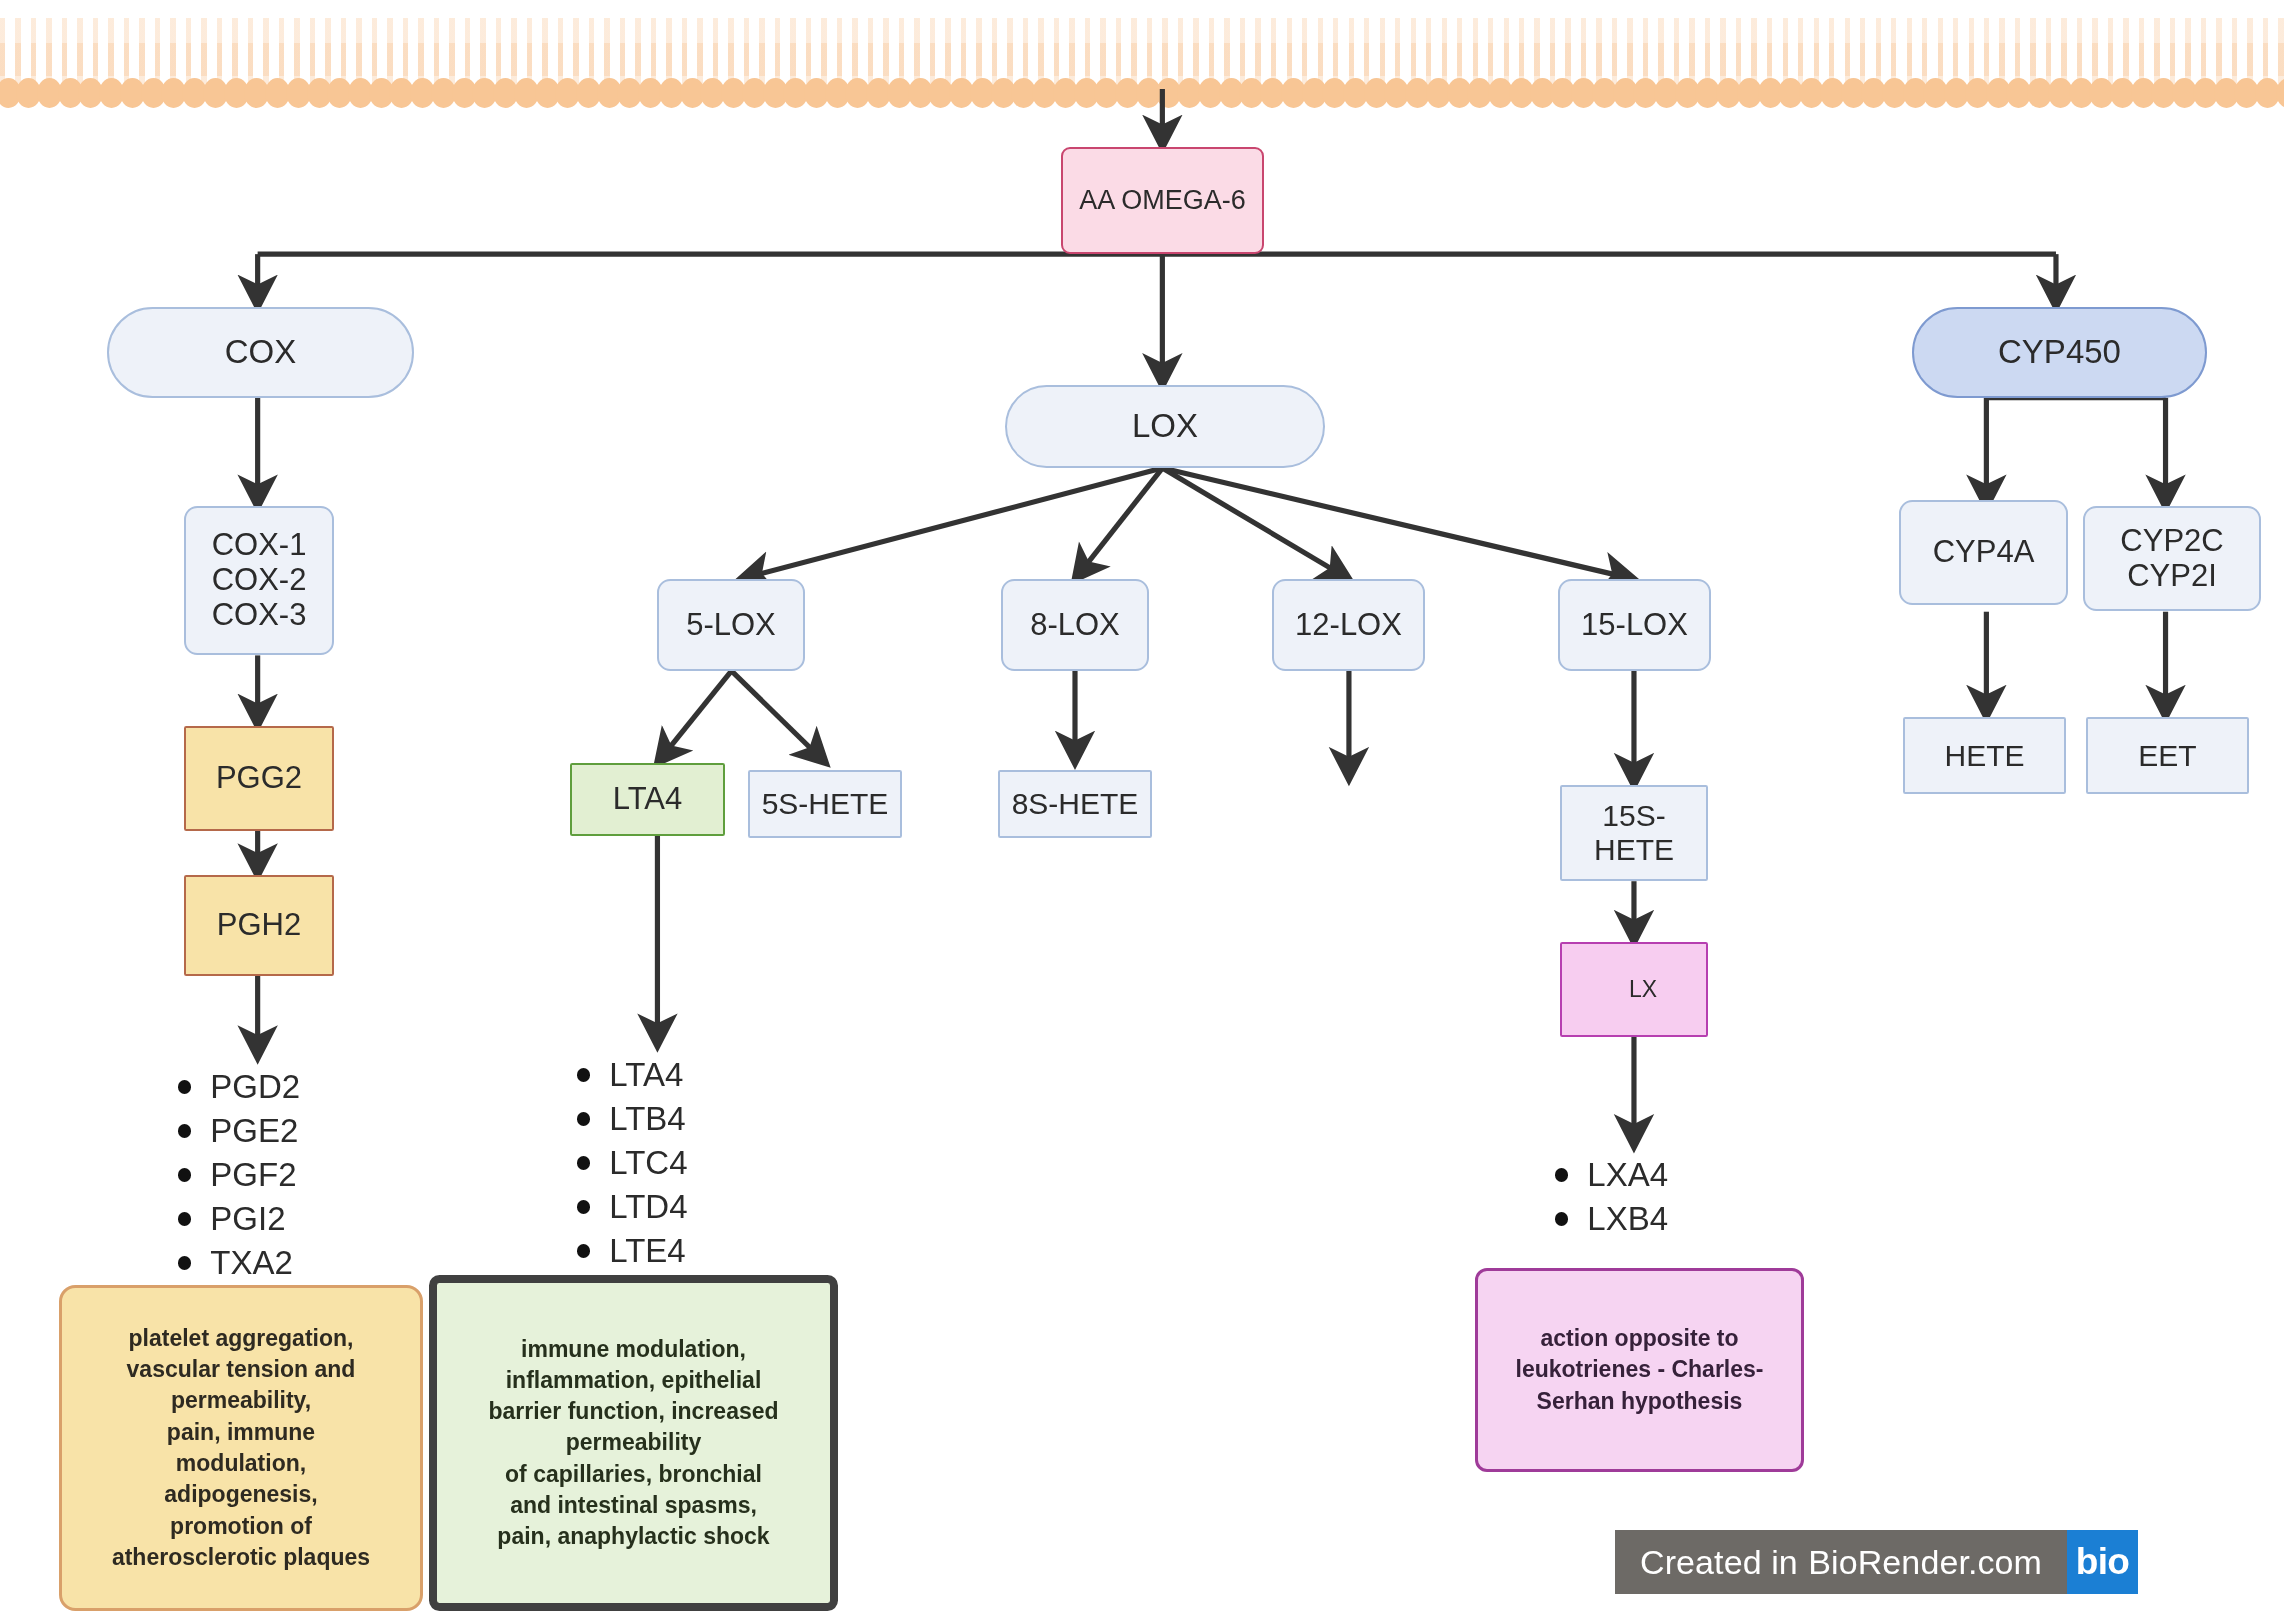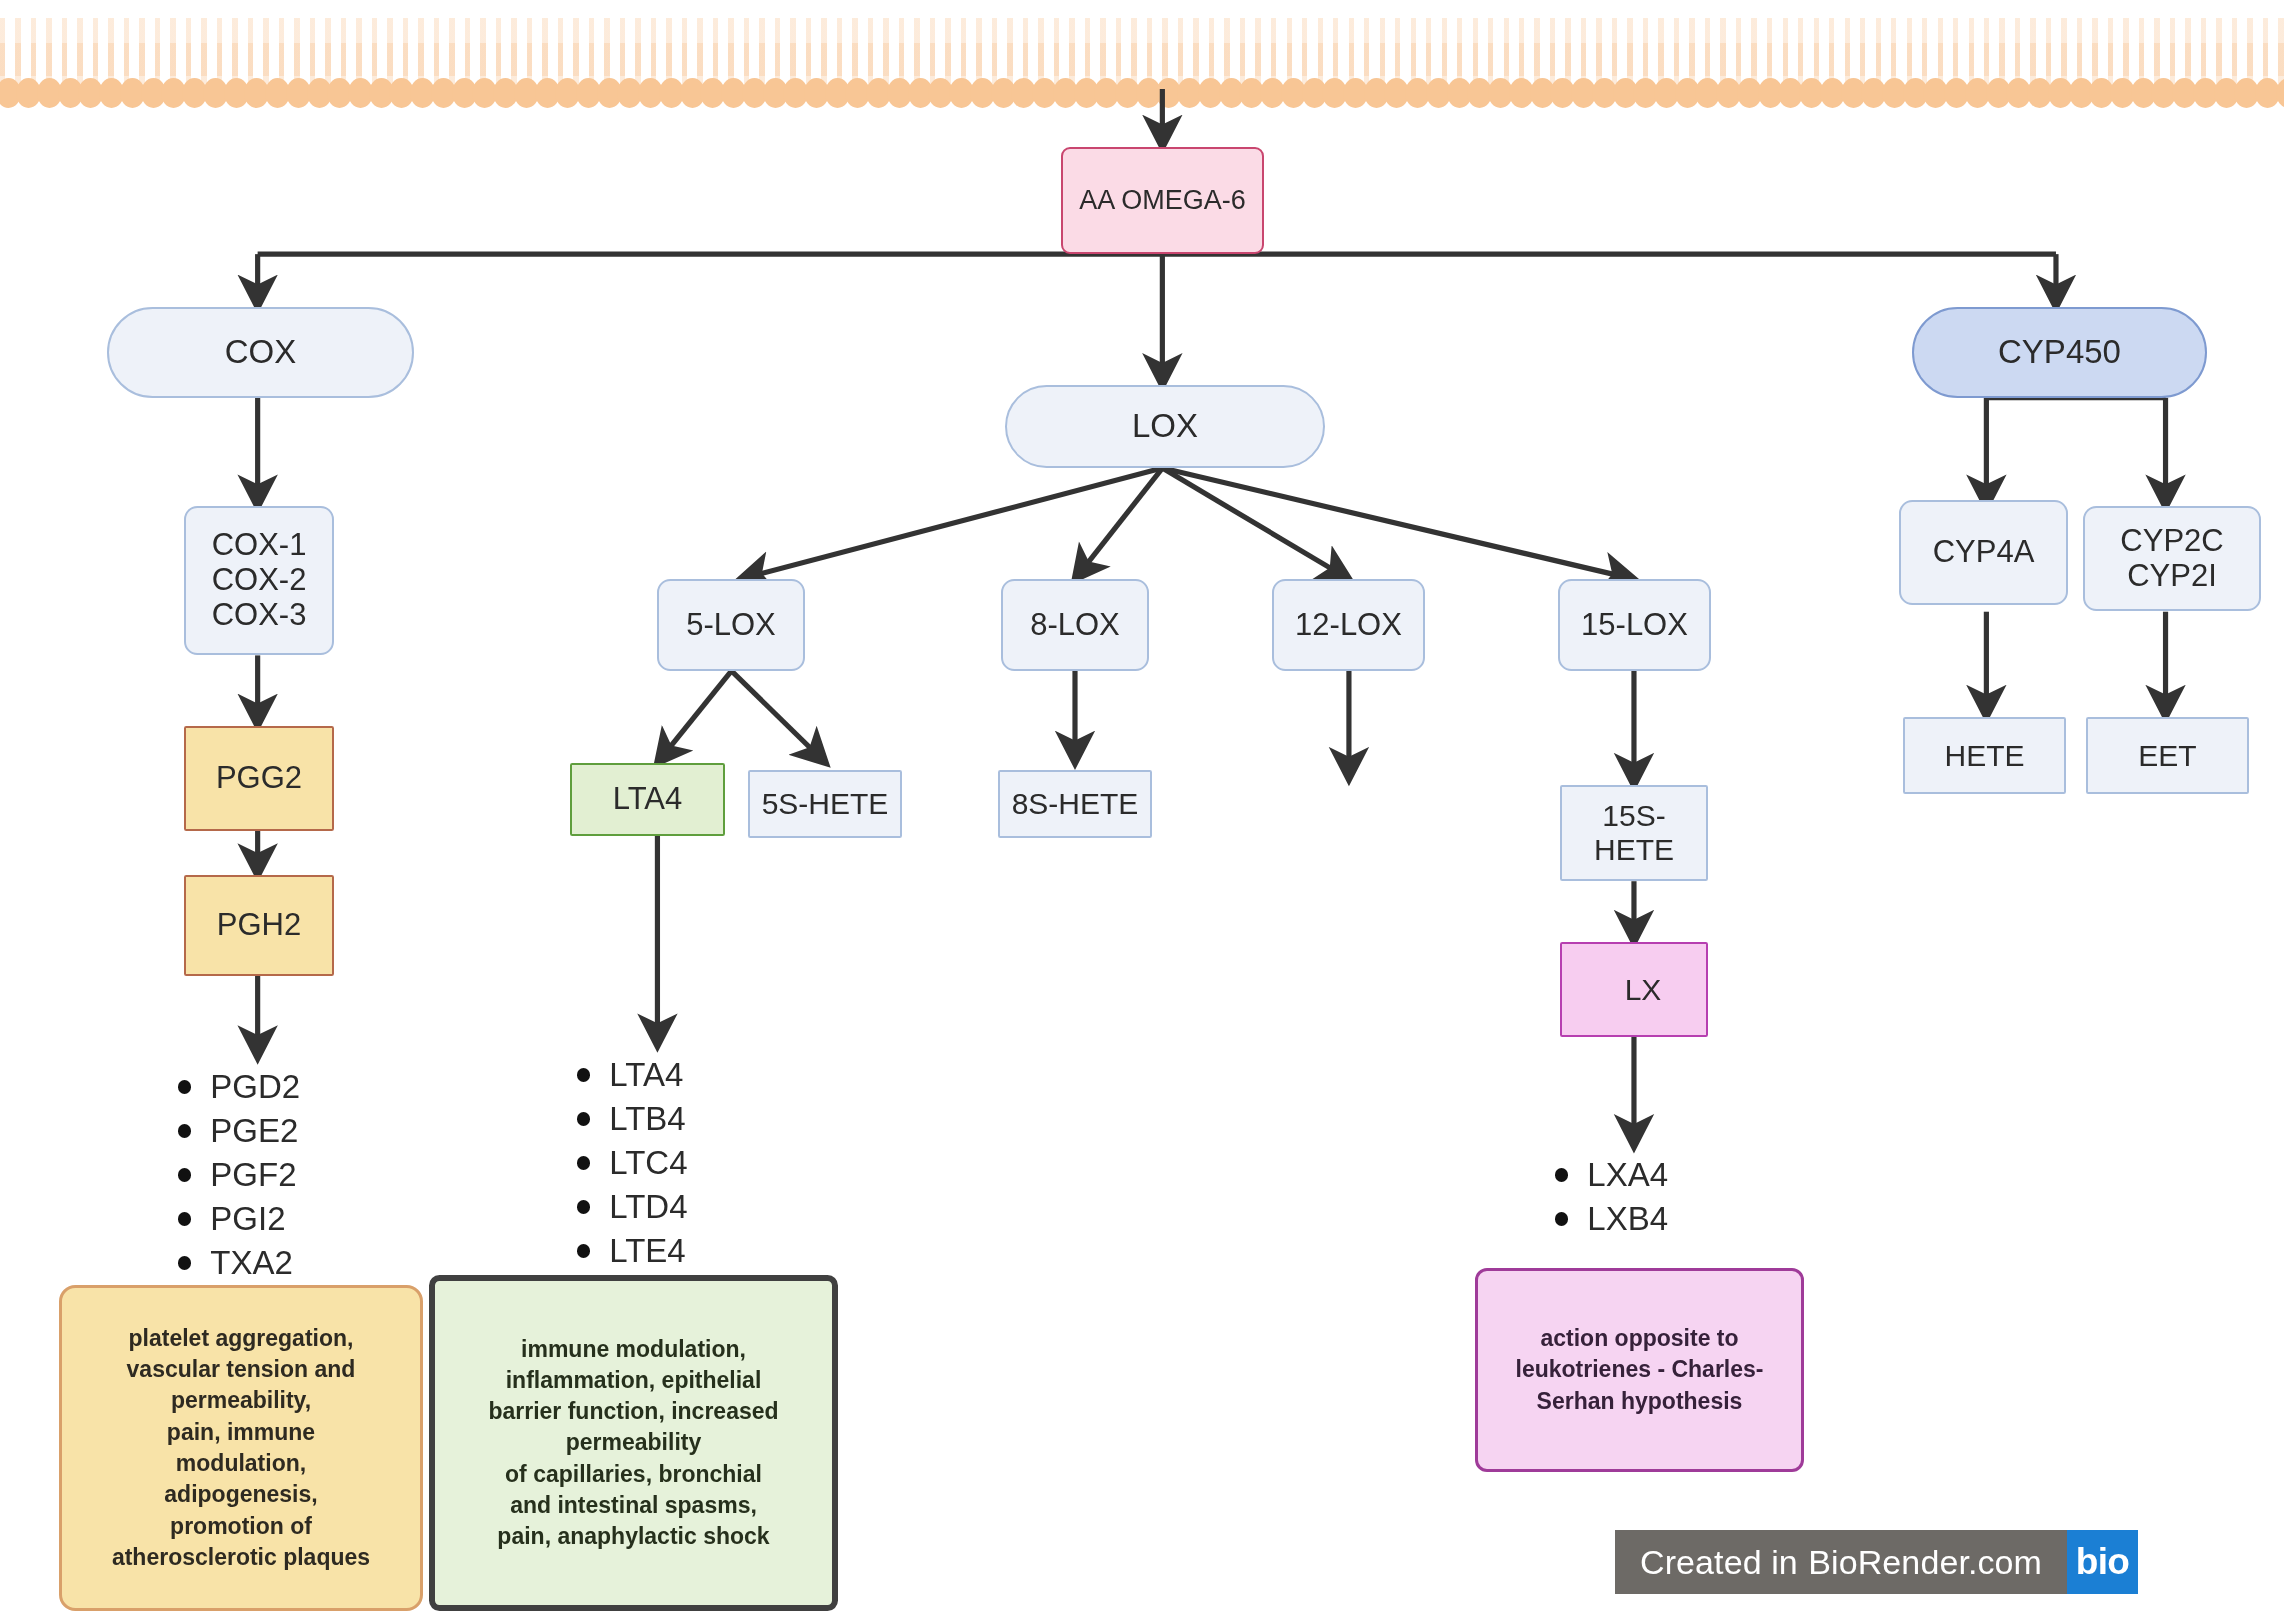--- a/index.html
+++ b/index.html
@@ -31,28 +31,28 @@
   
   .node{position:absolute;box-sizing:border-box;display:flex;align-items:center;
         justify-content:center;text-align:center;color:#2b2b2b;line-height:1.12;}
   .n-pill{background:#eef2f9;border:2.2px solid #a9bedd;border-radius:740px;font-size:33px;}
   .n-pill-strong{background:#ccd9f2;border:2.2px solid #7e9ad0;border-radius:740px;font-size:33px;}
   .n-rrect{background:#eef2f9;border:2.2px solid #a9bedd;border-radius:13.3px;font-size:31px;}
   .n-rect{background:#eef2f9;border:2.2px solid #a9bedd;border-radius:2.2px;font-size:30px;}
   .n-amber{background:#f8e3a8;border:2.2px solid #b5694a;border-radius:2.2px;font-size:31px;}
   .n-pink{background:#fbdbe6;border:2.2px solid #c9466f;border-radius:9px;font-size:27px;}
   .n-green{background:#e2efd2;border:2.2px solid #5f9e3d;border-radius:2.2px;font-size:31px;}
-  .n-magenta{background:#f7cdf0;border:2.2px solid #b63fb0;border-radius:2.2px;font-size:30px;padding-left:18px;}
+  .n-magenta{background:#f7cdf0;border:2.2px solid #b63fb0;border-radius:2.2px;font-size:23px;padding-left:18px;}
 
   
   .callout{position:absolute;box-sizing:border-box;display:flex;align-items:center;
            justify-content:center;text-align:center;padding:10.4px 12px;
            font-size:23px;line-height:1.36;color:#2e2a21;font-weight:700;white-space:pre-line;}
   .c-amber{background:#f8e3a8;border:3px solid #d9a06a;border-radius:16.3px;}
-  .c-green{background:#e6f2da;border:6px solid #404040;border-radius:10.4px;color:#26301c;}
+  .c-green{background:#e6f2da;border:8px solid #404040;border-radius:10.4px;color:#26301c;}
   .c-magenta{background:#f6d4f2;border:3px solid #9f3b99;border-radius:12px;color:#36213a;}
 
   
   .bullets{position:absolute;list-style:none;margin:0;padding:0;}
   .bullets li{display:flex;align-items:center;font-size:33px;color:#2b2b2b;height:44px;}
   .bullets li .dot{width:13.3px;height:13.3px;border-radius:50%;background:#111;
       margin-right:19px;flex:0 0 13.3px;}
 
   
   .wm{position:absolute;display:flex;align-items:stretch;height:64px;}

